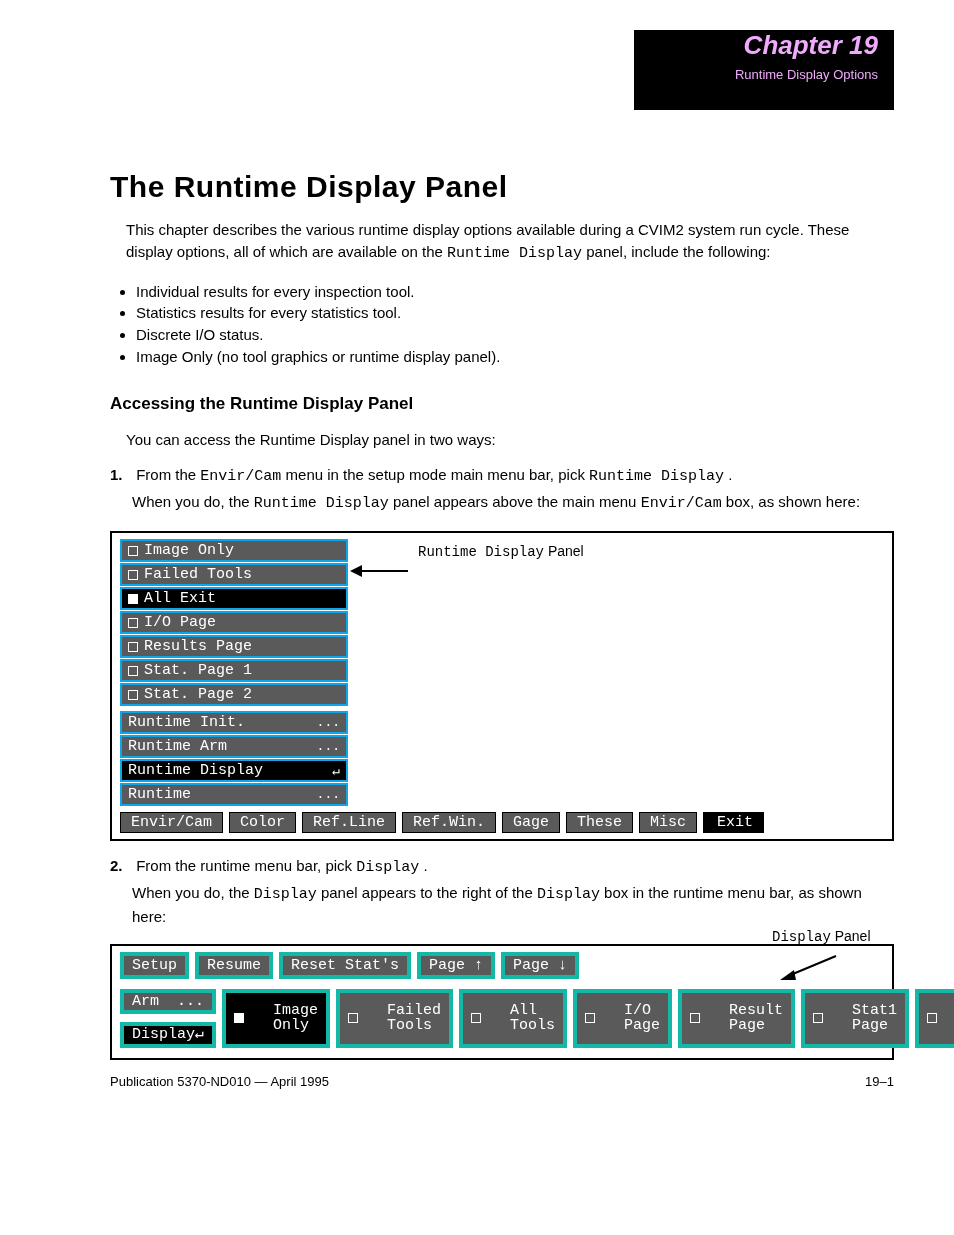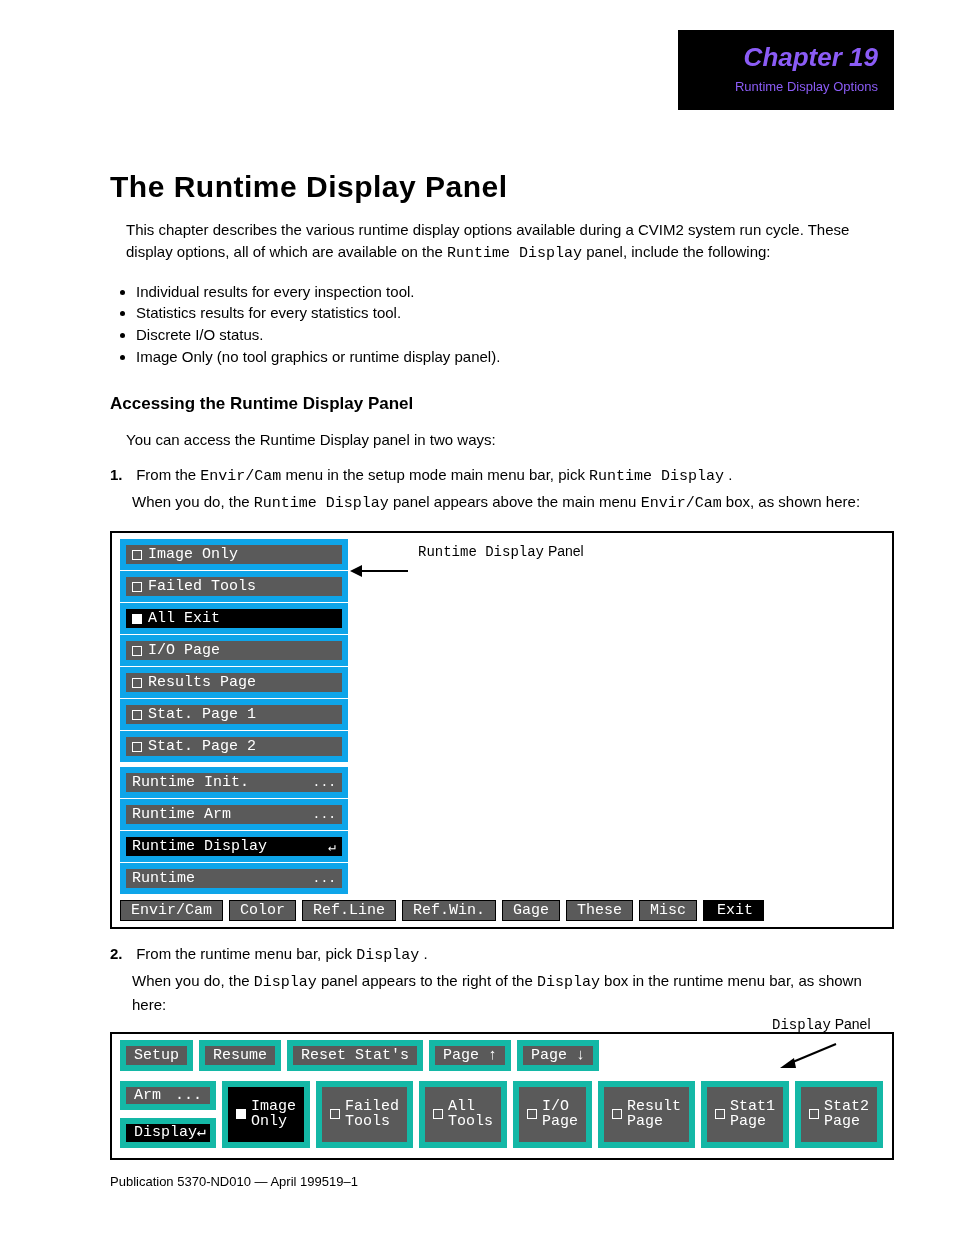--- a/index.html
+++ b/index.html
@@ -11,25 +11,25 @@
     width: 954px;
   }
   .page {
     padding: 40px 60px 60px 110px;
     position: relative;
   }
   .chapter-block {
     position: absolute;
     top: 30px;
     right: 60px;
-    width: 216px;
+    width: 260px;
     height: 80px;
     background: #000;
-    color: #8b5cf6;
-    padding: 12px 16px;
+    color: #f0abfc;
+    padding: 0 16px;
     text-align: right;
   }
   .chapter-block .num { font-size: 26px; font-style: italic; font-weight: bold; }
   .chapter-block .title { font-size: 13px; margin-top: 6px; }
   .section-title {
     font-size: 30px;
     font-weight: bold;
     margin-top: 130px;
     letter-spacing: 0.5px;
   }
@@ -60,21 +60,21 @@
     position: relative;
   }
   .menu-stack {
     font-family: "Courier New", monospace;
     font-size: 15px;
     color: #fff;
     width: 228px;
   }
   .menu-item {
     background: #5a5a5a;
-    border: 6px solid #0ea5e9;
+    border: 2px solid #0ea5e9;
     padding: 1px 6px;
     margin-bottom: 1px;
     display: flex;
     align-items: center;
     white-space: nowrap;
   }
   .menu-item.sel { background: #000; }
   .menu-item .chk {
     display: inline-block;
     width: 10px; height: 10px;
@@ -107,34 +107,35 @@
   .row {
     display: flex;
     gap: 6px;
     font-family: "Courier New", monospace;
     font-size: 15px;
     color: #fff;
     margin-bottom: 4px;
   }
   .row .cell {
     background: #5a5a5a;
-    border: 6px solid #14b8a6;
+    border: 4px solid #14b8a6;
     padding: 1px 8px;
     white-space: nowrap;
     display: flex;
     align-items: center;
   }
   .row .cell.sel { background: #000; }
   .row .cell .chk { width: 10px; height: 10px; border: 1px solid #fff; margin-right: 5px; display:inline-block; }
   .row .cell .chk.filled { background:#fff; }
-  .two-line { line-height: 1.05; }
+  .two-line { line-height: 1.05; gap: 24px; }
   .two-line span { display:block; }
 
   .footer {
     display: flex;
+    justify-content: space-between;
     font-size: 13px;
   }
   .arrow-svg { position:absolute; }
 </style>
 </head>
 <body>
 
 <div class="page">
 
   <div class="chapter-block">

